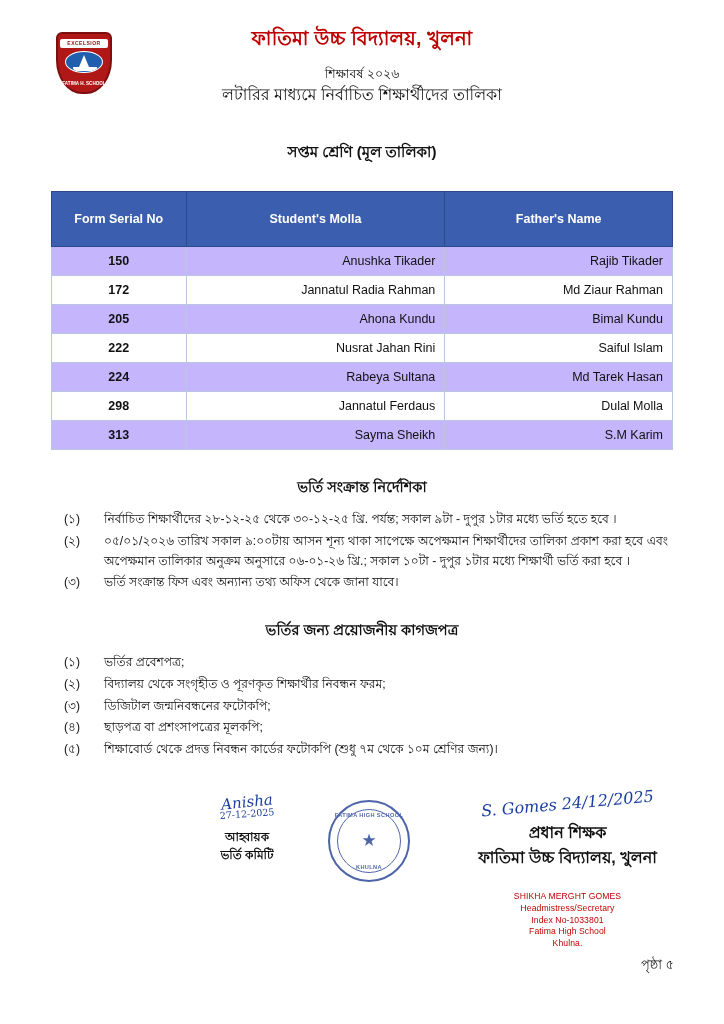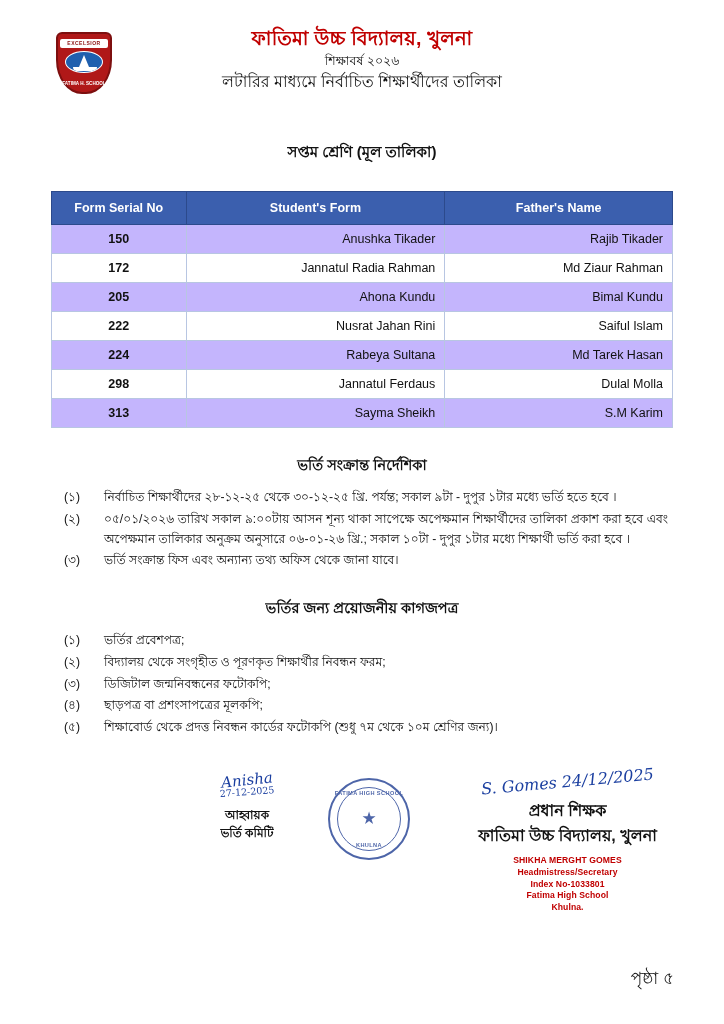--- a/index.html
+++ b/index.html
@@ -93,21 +93,21 @@
   }
 
   .school-name {
     font-size: 19.5px;
     font-weight: bold;
     color: #c00000;
     letter-spacing: 0.2px;
     line-height: 1.25;
   }
   .session {
-    margin-top: 3px;
+    margin-top: 16px;
     font-size: 12.5px;
     color: #111111;
     line-height: 1.3;
   }
   .subline {
     margin-top: 2px;
     font-size: 16px;
     color: #111111;
     line-height: 1.3;
   }
@@ -124,21 +124,21 @@
     margin: 26px auto 0 auto;
     width: 622px;
     border-collapse: collapse;
     table-layout: fixed;
   }
   table.list th {
     background: #3b5fae;
     color: #ffffff;
     font-size: 12.5px;
     font-weight: bold;
-    padding: 9px 6px;
+    padding: 20px 6px;
     border: 1px solid #2c4a8c;
     text-align: center;
   }
   table.list th.c1 { width: 130px; }
   table.list th.c2 { width: 250px; }
   table.list th.c3 { width: 220px; }
   table.list td {
     font-size: 12.5px;
     padding: 6px 9px;
     border: 1px solid #b8c6e2;
@@ -271,33 +271,33 @@
     color: #1b3fa0;
     transform: rotate(-5deg);
   }
   .sig-right .label2 {
     margin-top: 8px;
     font-size: 16px;
     font-weight: bold;
     line-height: 1.55;
   }
   .redstamp {
-    margin-top: 7px;
+    margin-top: 21px;
     color: #c00000;
     font-size: 8.6px;
-    font-weight: bold;
+    font-weight: normal;
     line-height: 1.35;
     letter-spacing: 0.1px;
   }
 
   .page-no {
     position: absolute;
     right: 50px;
-    bottom: 31px;
-    font-size: 17px;
+    bottom: 48px;
+    font-size: 13px;
   }
 </style>
 </head>
 <body>
 
 <div class="page">
 
   <div class="header">
     <div class="crest">
       <div class="shield"></div>
@@ -315,21 +315,21 @@
     <div class="session">শিক্ষাবর্ষ ২০২৬</div>
     <div class="subline">লটারির মাধ্যমে নির্বাচিত শিক্ষার্থীদের তালিকা</div>
   </div>
 
   <div class="class-title">সপ্তম শ্রেণি (মূল তালিকা)</div>
 
   <table class="list">
     <thead>
       <tr>
         <th class="c1">Form Serial No</th>
-        <th class="c2">Student's Form</th>
+        <th class="c2">Student's Molla</th>
         <th class="c3">Father's Name</th>
       </tr>
     </thead>
     <tbody>
       <tr class="alt">
         <td class="serial">150</td>
         <td>Anushka Tikader</td>
         <td>Rajib Tikader</td>
       </tr>
       <tr class="plain">

